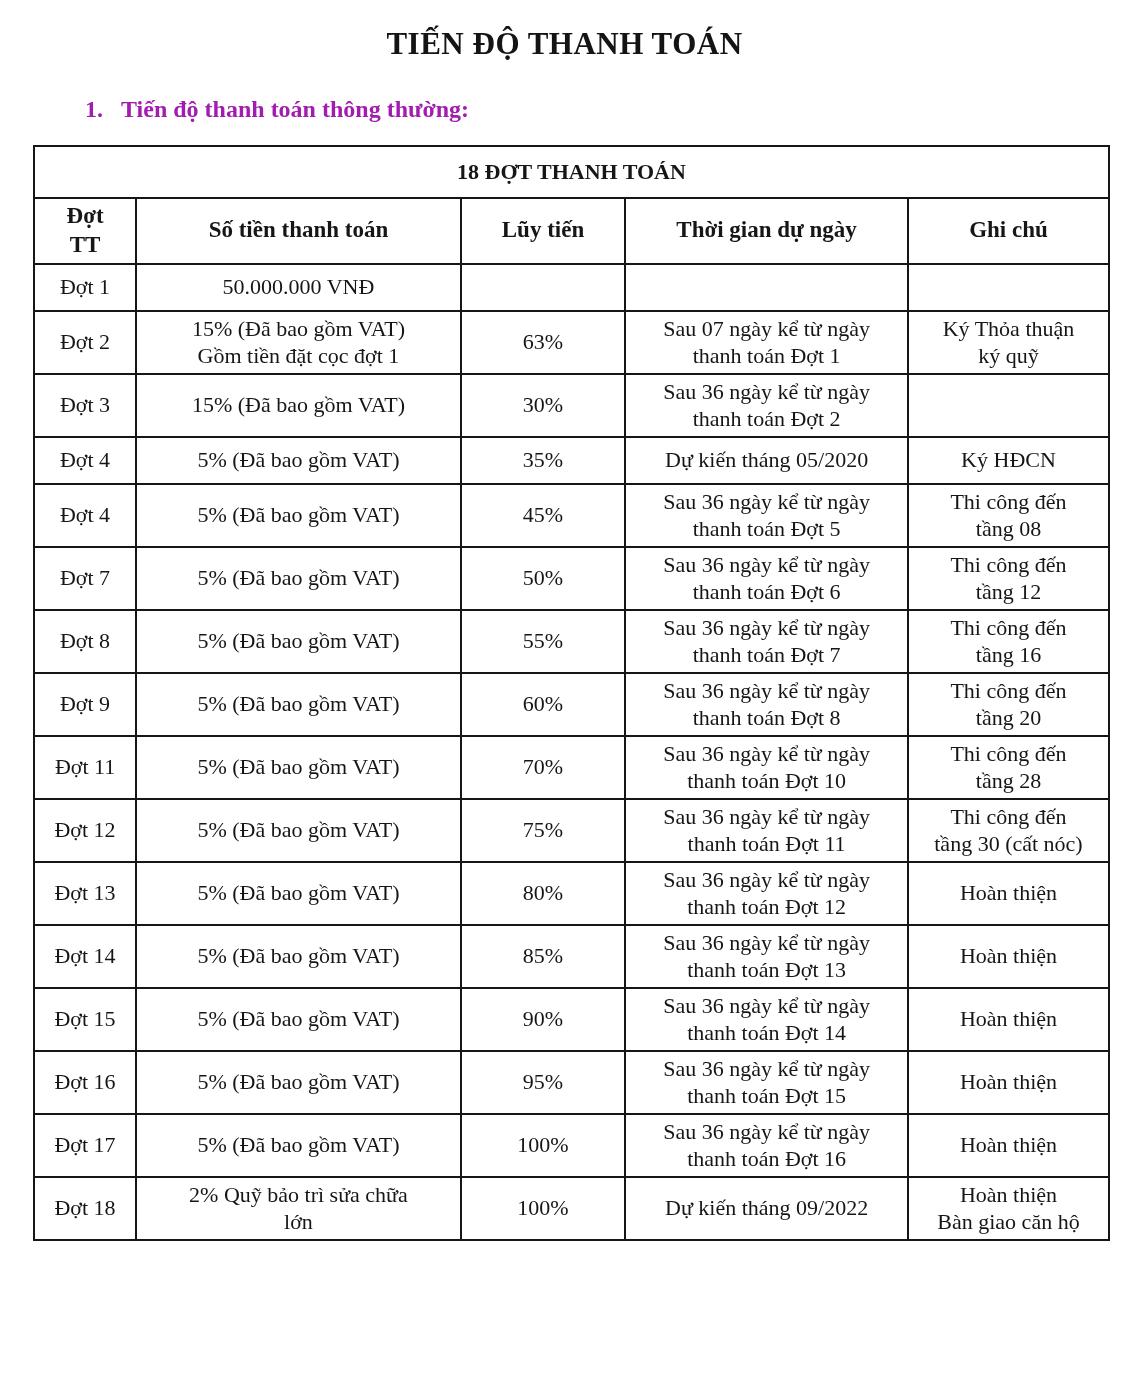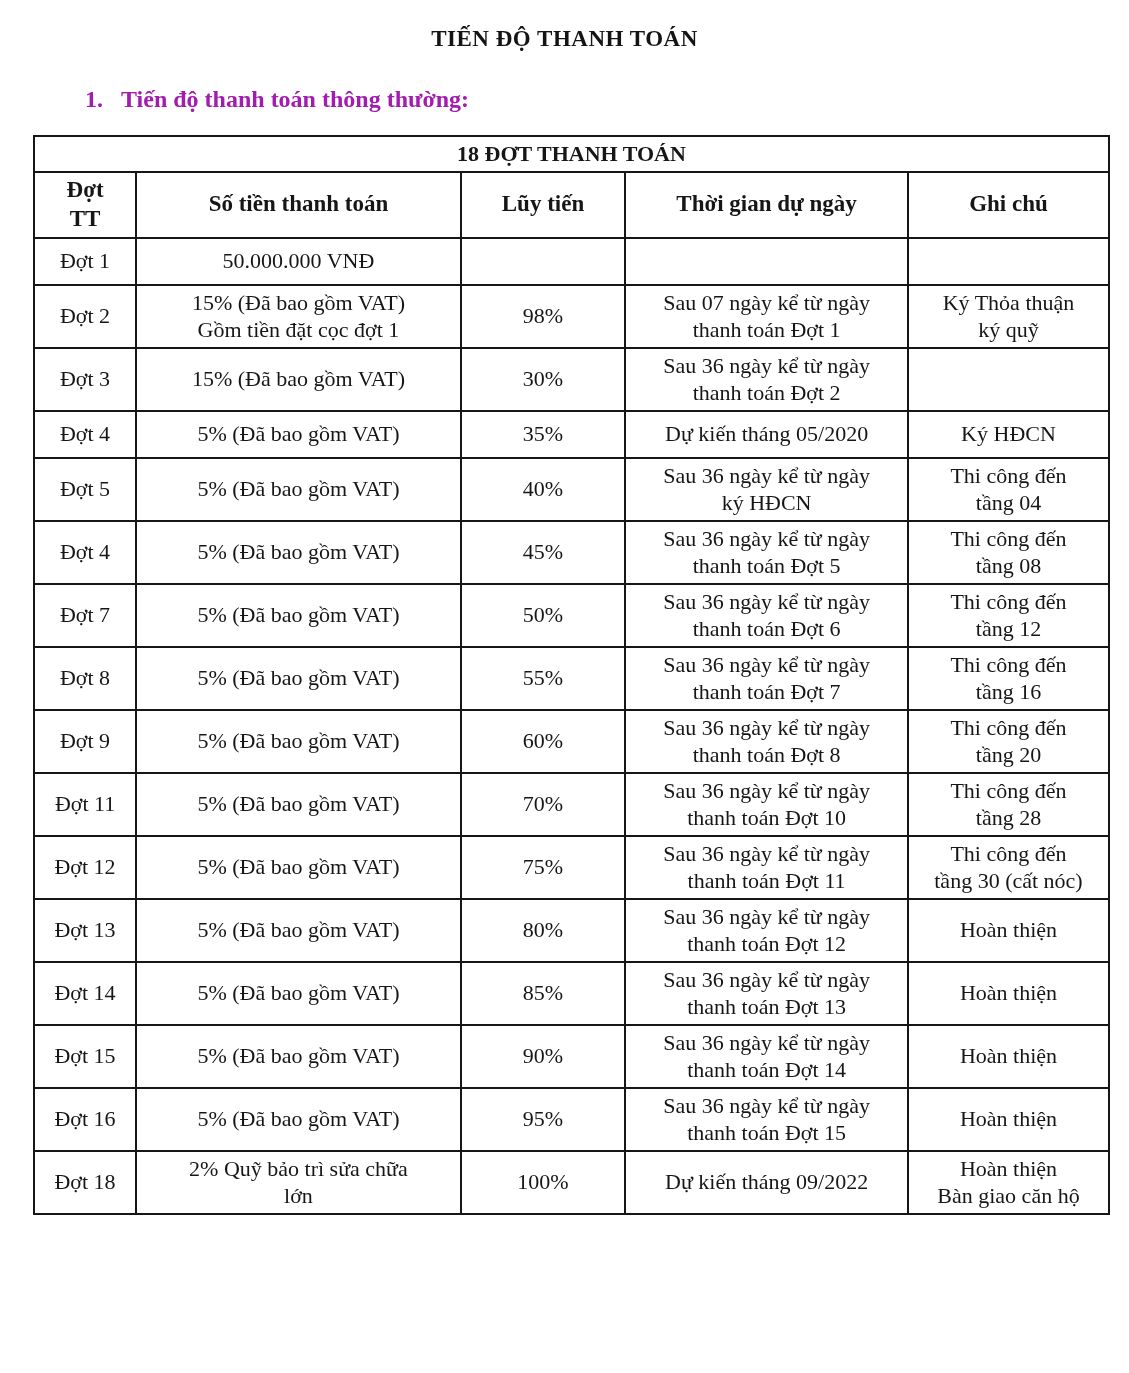--- a/index.html
+++ b/index.html
@@ -9,21 +9,21 @@
     color: #111111;
   }
   .page {
     width: 1129px;
     min-height: 1373px;
     background: #ffffff;
     padding-top: 26px;
   }
   .doc-title {
     text-align: center;
-    font-size: 23px;
+    font-size: 31px;
     font-weight: bold;
     letter-spacing: 0.5px;
     color: #141414;
   }
   .section-heading {
     margin: 34px 0 0 85px;
     font-size: 24px;
     font-weight: bold;
     color: #a21caf;
   }
@@ -41,21 +41,21 @@
     vertical-align: middle;
     font-size: 22px;
     line-height: 1.25;
     white-space: pre-line;
     padding: 3px 6px;
     color: #161616;
   }
   table.payment-table th { font-weight: bold; }
   th.caption {
     font-size: 24px;
-    height: 36px;
+    height: 52px;
     padding: 4px 6px;
   }
   tr.col-header-row th { height: 60px; font-size: 23px; }
   tbody td { height: 47px; }
   col.c-round      { width: 9.5%; }
   col.c-amount     { width: 30.2%; }
   col.c-cumulative { width: 15.3%; }
   col.c-time       { width: 26.3%; }
   col.c-note       { width: 18.7%; }
 </style>
@@ -96,21 +96,21 @@
           <td>Đợt 1</td>
           <td>50.000.000 VNĐ</td>
           <td></td>
           <td></td>
           <td></td>
         </tr>
         <tr>
           <td>Đợt 2</td>
           <td>15% (Đã bao gồm VAT)
 Gồm tiền đặt cọc đợt 1</td>
-          <td>98%</td>
+          <td>63%</td>
           <td>Sau 07 ngày kể từ ngày
 thanh toán Đợt 1</td>
           <td>Ký Thỏa thuận
 ký quỹ</td>
         </tr>
         <tr>
           <td>Đợt 3</td>
           <td>15% (Đã bao gồm VAT)</td>
           <td>30%</td>
           <td>Sau 36 ngày kể từ ngày
@@ -118,29 +118,20 @@
           <td></td>
         </tr>
         <tr>
           <td>Đợt 4</td>
           <td>5% (Đã bao gồm VAT)</td>
           <td>35%</td>
           <td>Dự kiến tháng 05/2020</td>
           <td>Ký HĐCN</td>
         </tr>
         <tr>
-          <td>Đợt 5</td>
-          <td>5% (Đã bao gồm VAT)</td>
-          <td>40%</td>
-          <td>Sau 36 ngày kể từ ngày
-ký HĐCN</td>
-          <td>Thi công đến
-tầng 04</td>
-        </tr>
-        <tr>
           <td>Đợt 4</td>
           <td>5% (Đã bao gồm VAT)</td>
           <td>45%</td>
           <td>Sau 36 ngày kể từ ngày
 thanh toán Đợt 5</td>
           <td>Thi công đến
 tầng 08</td>
         </tr>
         <tr>
           <td>Đợt 7</td>
@@ -210,20 +201,28 @@
           <td>Sau 36 ngày kể từ ngày
 thanh toán Đợt 14</td>
           <td>Hoàn thiện</td>
         </tr>
         <tr>
           <td>Đợt 16</td>
           <td>5% (Đã bao gồm VAT)</td>
           <td>95%</td>
           <td>Sau 36 ngày kể từ ngày
 thanh toán Đợt 15</td>
+          <td>Hoàn thiện</td>
+        </tr>
+        <tr>
+          <td>Đợt 17</td>
+          <td>5% (Đã bao gồm VAT)</td>
+          <td>100%</td>
+          <td>Sau 36 ngày kể từ ngày
+thanh toán Đợt 16</td>
           <td>Hoàn thiện</td>
         </tr>
         <tr>
           <td>Đợt 18</td>
           <td>2% Quỹ bảo trì sửa chữa
 lớn</td>
           <td>100%</td>
           <td>Dự kiến tháng 09/2022</td>
           <td>Hoàn thiện
 Bàn giao căn hộ</td>

